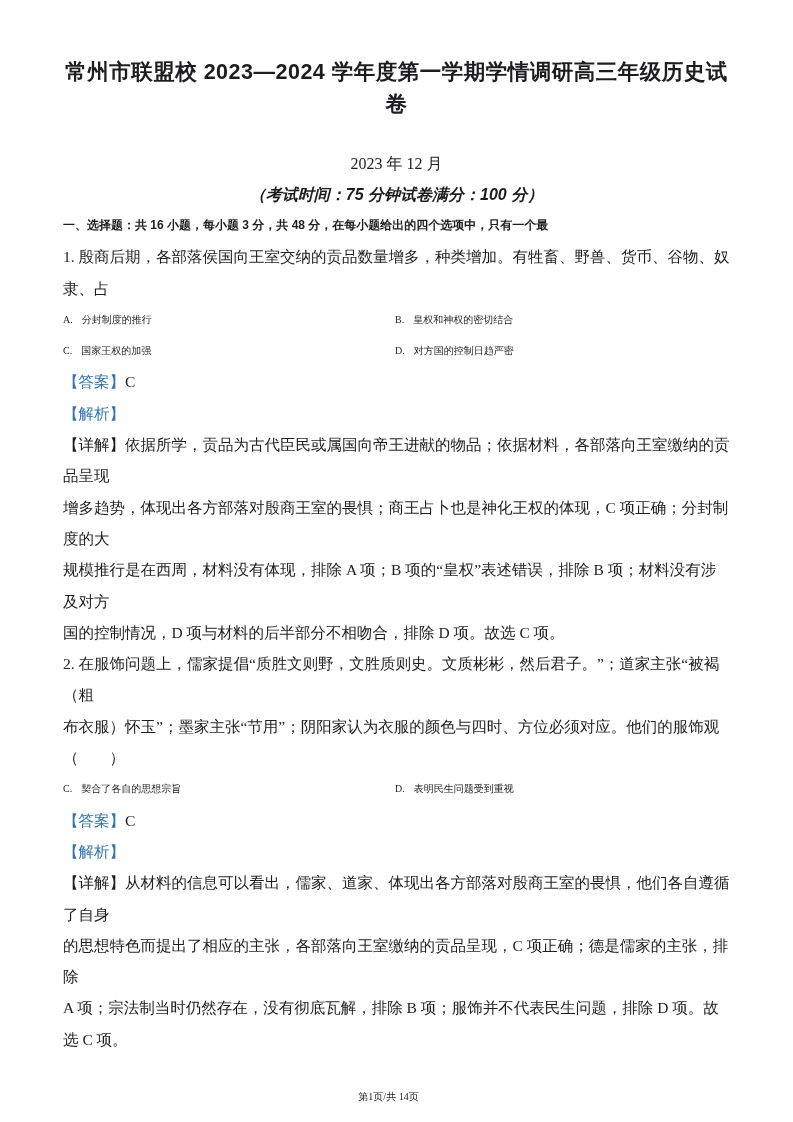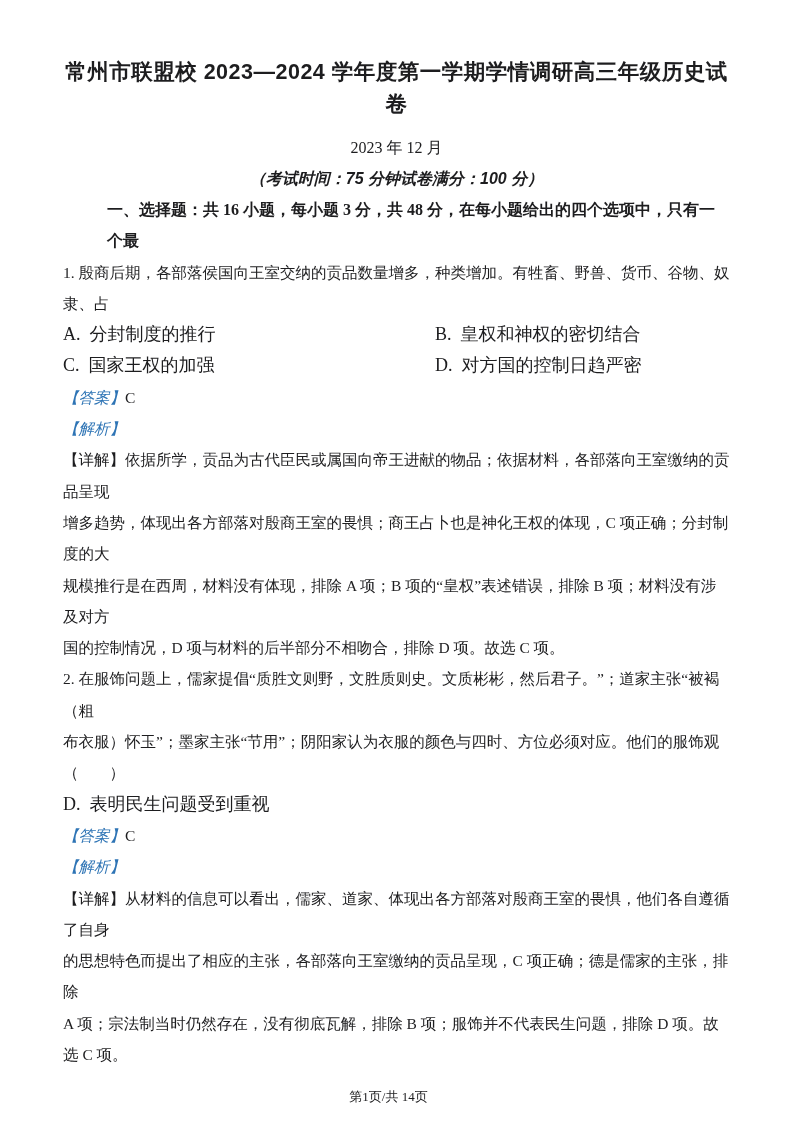--- a/index.html
+++ b/index.html
@@ -16,46 +16,45 @@
     border-radius:22px;
   }
   .content{padding:56px 63px 0 63px;}
   .title{
     margin:0;text-align:center;
     font-size:21.5px;line-height:32px;font-weight:700;
     font-family:"Liberation Sans","DejaVu Sans",sans-serif;
     letter-spacing:0.5px;
   }
   .date-line{
-    margin-top:12px;text-align:center;
+    margin-top:28px;text-align:center;
     font-size:16px;line-height:31px;
   }
   .info-line{
     text-align:center;font-size:16px;line-height:31px;font-weight:700;
     font-family:"Liberation Sans","DejaVu Sans",sans-serif;
     font-style:italic;
   }
   .bold-line{
-    font-size:16px;line-height:31.3px;font-weight:700;
-    font-family:Liberation Serif, serif;
+    font-size:12px;line-height:31.3px;font-weight:700;
+    font-family:Liberation Sans, sans-serif;
     white-space:pre-wrap;
-    margin-left:44px;
   }
   .line{
     font-size:15.5px;line-height:31.3px;white-space:pre-wrap;
   }
   .opt-row{
-    display:flex;font-size:18px;line-height:31.3px;gap:40px;
+    display:flex;font-size:10px;line-height:31.3px;
   }
   .opt-row .c1{flex:0 0 332px;width:332px;}
   .opt-key{margin-right:9px;}
-  .blue{color:var(--label-blue);font-style:italic;}
+  .blue{color:var(--label-blue);}
   .footer{
     position:absolute;left:0;right:16px;bottom:16px;
-    text-align:center;font-size:13px;line-height:18px;
+    text-align:center;font-size:10px;line-height:18px;
   }
 </style>
 </head>
 <body>
 
 <div class="page">
   <div class="content">
 
     <h1 class="title">常州市联盟校 2023—2024 学年度第一学期学情调研高三年级历史试卷</h1>
     <div class="date-line">2023 年 12 月</div>
@@ -78,20 +77,21 @@
       <div class="line">增多趋势，体现出各方部落对殷商王室的畏惧；商王占卜也是神化王权的体现，C 项正确；分封制度的大</div>
       <div class="line">规模推行是在西周，材料没有体现，排除 A 项；B 项的“皇权”表述错误，排除 B 项；材料没有涉及对方</div>
       <div class="line">国的控制情况，D 项与材料的后半部分不相吻合，排除 D 项。故选 C 项。</div>
     </section>
 
     <section>
       <div class="line">2. 在服饰问题上，儒家提倡“质胜文则野，文胜质则史。文质彬彬，然后君子。”；道家主张“被褐（粗</div>
       <div class="line">布衣服）怀玉”；墨家主张“节用”；阴阳家认为衣服的颜色与四时、方位必须对应。他们的服饰观</div>
       <div class="line">（　　）</div>
       <div class="opt-row">
+        <div class="c1"><span class="opt-key">C.</span><span>契合了各自的思想宗旨</span></div>
         <div><span class="opt-key">D.</span><span>表明民生问题受到重视</span></div>
       </div>
       <div class="line"><span class="blue">【答案】</span><span>C</span></div>
       <div class="line"><span class="blue">【解析】</span></div>
       <div class="line">【详解】从材料的信息可以看出，儒家、道家、体现出各方部落对殷商王室的畏惧，他们各自遵循了自身</div>
       <div class="line">的思想特色而提出了相应的主张，各部落向王室缴纳的贡品呈现，C 项正确；德是儒家的主张，排除</div>
       <div class="line">A 项；宗法制当时仍然存在，没有彻底瓦解，排除 B 项；服饰并不代表民生问题，排除 D 项。故选 C 项。</div>
     </section>
 
   </div>

